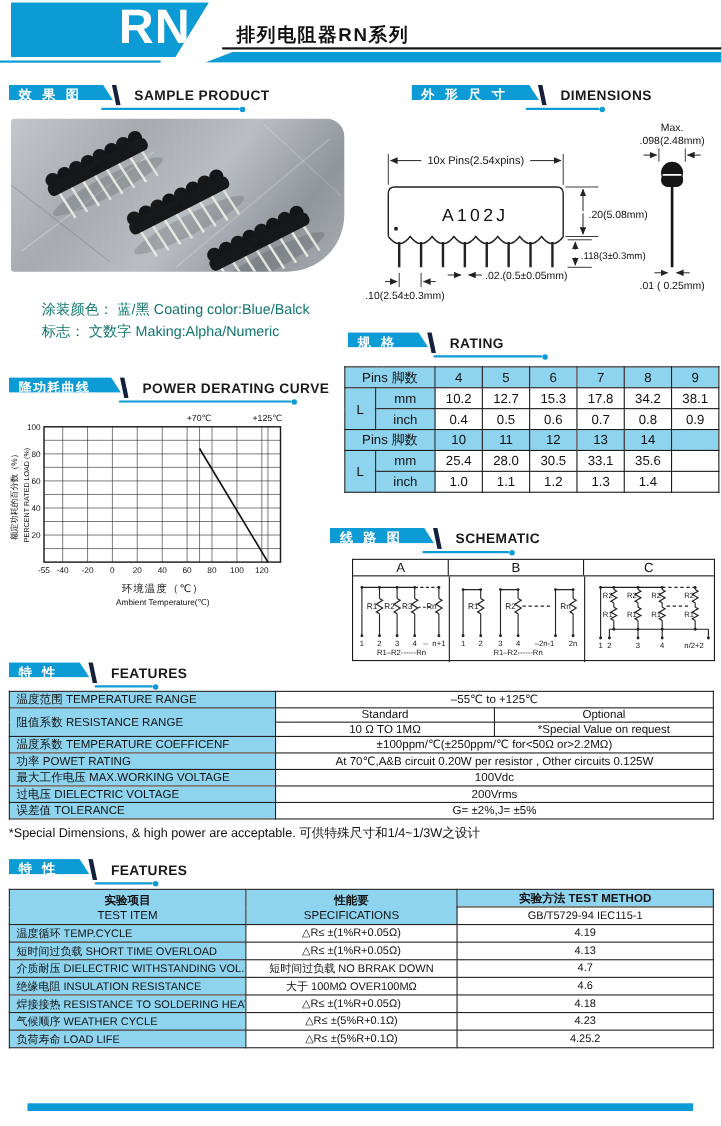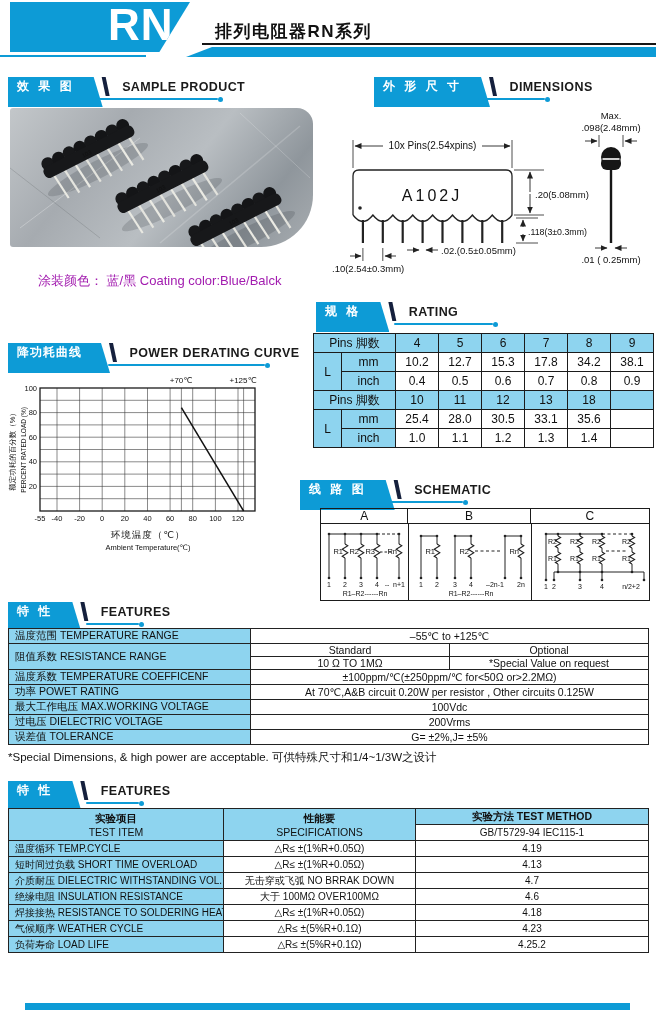--- a/index.html
+++ b/index.html
@@ -23,38 +23,38 @@
   .hdr-rn{position:absolute;left:98px;top:-2px;font-size:44px;font-weight:bold;color:#fff;letter-spacing:1px;}
   .hdr-rule{left:202px;top:43px;width:454px;height:2px;background:#151515;}
   .hdr-stripe{left:186px;top:47px;width:470px;height:10px;background:var(--accent);
     clip-path:polygon(26px 0,100% 0,100% 100%,0 100%);}
   .hdr-leftline{left:0;top:55px;width:146px;height:2px;background:var(--accent);}
   .hdr-title{left:215px;top:20px;font-size:17px;font-weight:bold;letter-spacing:1.5px;color:#111;}
 
   
   .sec{position:absolute;height:24px;white-space:nowrap;}
   .sec-box{display:inline-block;vertical-align:top;background:var(--accent);color:#fff;
-    font-size:12px;font-weight:bold;letter-spacing:3px;height:30px;line-height:19px;
+    font-size:12px;font-weight:bold;letter-spacing:3px;height:14px;line-height:19px;
     padding:0 28px 0 9px;clip-path:polygon(0 0,calc(100% - 9px) 0,100% 100%,0 100%);}
   .sec-slash{display:inline-block;vertical-align:top;width:13px;height:19px;margin-left:-6px;
     background:transparent;position:relative;}
   .sec-slash::before{content:"";position:absolute;left:2px;top:0;width:13px;height:19px;
     background:#15203d;clip-path:polygon(3px 0,7px 0,11px 100%,7px 100%);}
   .sec-en{display:inline-block;vertical-align:top;margin-left:8px;padding-top:3px;
     font-size:12.5px;font-weight:bold;color:#1a1a1a;letter-spacing:0.4px;}
   .sec-line{position:absolute;left:var(--ll,80px);right:5px;top:21px;height:2px;
     background:var(--accent);border-radius:1px;}
   .sec-line::after{content:"";position:absolute;right:-5px;top:-1.5px;width:5px;height:5px;
     border-radius:50%;background:var(--accent);}
 
   
   .photo{left:10px;top:108px;width:303px;height:139px;border-radius:3px 16px 52px 3px;
     background:linear-gradient(128deg,#c3c7ca 0%,#a6abb0 30%,#b9bec2 55%,#8f969c 80%,#a8adb1 100%);
     overflow:hidden;}
-  .coating{left:38px;top:271px;font-size:13px;line-height:20px;color:#a21caf;}
+  .coating{left:38px;top:271px;font-size:13px;line-height:20px;color:#0f766e;}
 
   
   table{border-collapse:collapse;table-layout:fixed;border-radius:24px;}
   td{border:1px solid var(--bd);font-size:10.5px;color:#111;overflow:hidden;white-space:nowrap;}
   .blue{background:var(--lblue);}
   .c{text-align:center;}
   .lft{text-align:left;padding-left:6px;}
 
   .rating{left:313px;top:333px;width:340px;}
   .rating td{height:19px;text-align:center;font-size:12px;border:1px solid #1b1b1b;}
@@ -219,20 +219,21 @@
           <circle cx="30" cy="-6" r="6.5" fill="#17181a"></circle>
           <circle cx="42" cy="-6" r="6.5" fill="#141517"></circle>
         <rect x="-50" y="-4" width="100" height="12" rx="5" fill="#17181a"></rect>
         <text x="-8" y="5" font-size="6" fill="#6f7276">103</text>
       </g>
     </svg>
   </div>
 
   <div class="abs coating">
     <div>涂装颜色： 蓝/黑 Coating color:Blue/Balck</div>
+    <div>标志： 文数字 Making:Alpha/Numeric</div>
   </div>
 
   <svg class="abs" style="left:330px;top:108px" width="326" height="185" viewBox="0 0 326 185">
     <defs>
       <marker id="arr" markerWidth="8" markerHeight="8" refX="6.5" refY="3" orient="auto" markerUnits="userSpaceOnUse">
         <path d="M0,0 L7,3 L0,6 Z" fill="#222"></path>
       </marker>
     </defs>
 
     <path d="M23,107 V68 q0,-6 6,-6 H176 q6,0 6,6 V107" fill="none" stroke="#222" stroke-width="1.3"></path>
@@ -334,21 +335,21 @@
       <td>0.7</td>
       <td>0.8</td>
       <td>0.9</td>
     </tr>
     <tr>
       <td colspan="2" class="blue lbl">Pins 脚数</td>
       <td class="blue">10</td>
       <td class="blue">11</td>
       <td class="blue">12</td>
       <td class="blue">13</td>
-      <td class="blue">18</td>
+      <td class="blue">14</td>
       <td class="blue"></td>
     </tr>
     <tr>
       <td rowspan="2" class="blue">L</td>
       <td class="blue">mm</td>
       <td>25.4</td>
       <td>28.0</td>
       <td>30.5</td>
       <td>33.1</td>
       <td>35.6</td>
@@ -672,21 +673,21 @@
       <td class="c">△R≤ ±(1%R+0.05Ω)</td>
       <td class="c">4.19</td>
     </tr>
     <tr>
       <td class="blue lft">短时间过负载 SHORT TIME OVERLOAD</td>
       <td class="c">△R≤ ±(1%R+0.05Ω)</td>
       <td class="c">4.13</td>
     </tr>
     <tr>
       <td class="blue lft">介质耐压 DIELECTRIC WITHSTANDING VOL.</td>
-      <td class="c">无击穿或飞弧 NO BRRAK DOWN</td>
+      <td class="c">短时间过负载 NO BRRAK DOWN</td>
       <td class="c">4.7</td>
     </tr>
     <tr>
       <td class="blue lft">绝缘电阻 INSULATION RESISTANCE</td>
       <td class="c">大于 100MΩ OVER100MΩ</td>
       <td class="c">4.6</td>
     </tr>
     <tr>
       <td class="blue lft">焊接接热 RESISTANCE TO SOLDERING HEAT</td>
       <td class="c">△R≤ ±(1%R+0.05Ω)</td>

